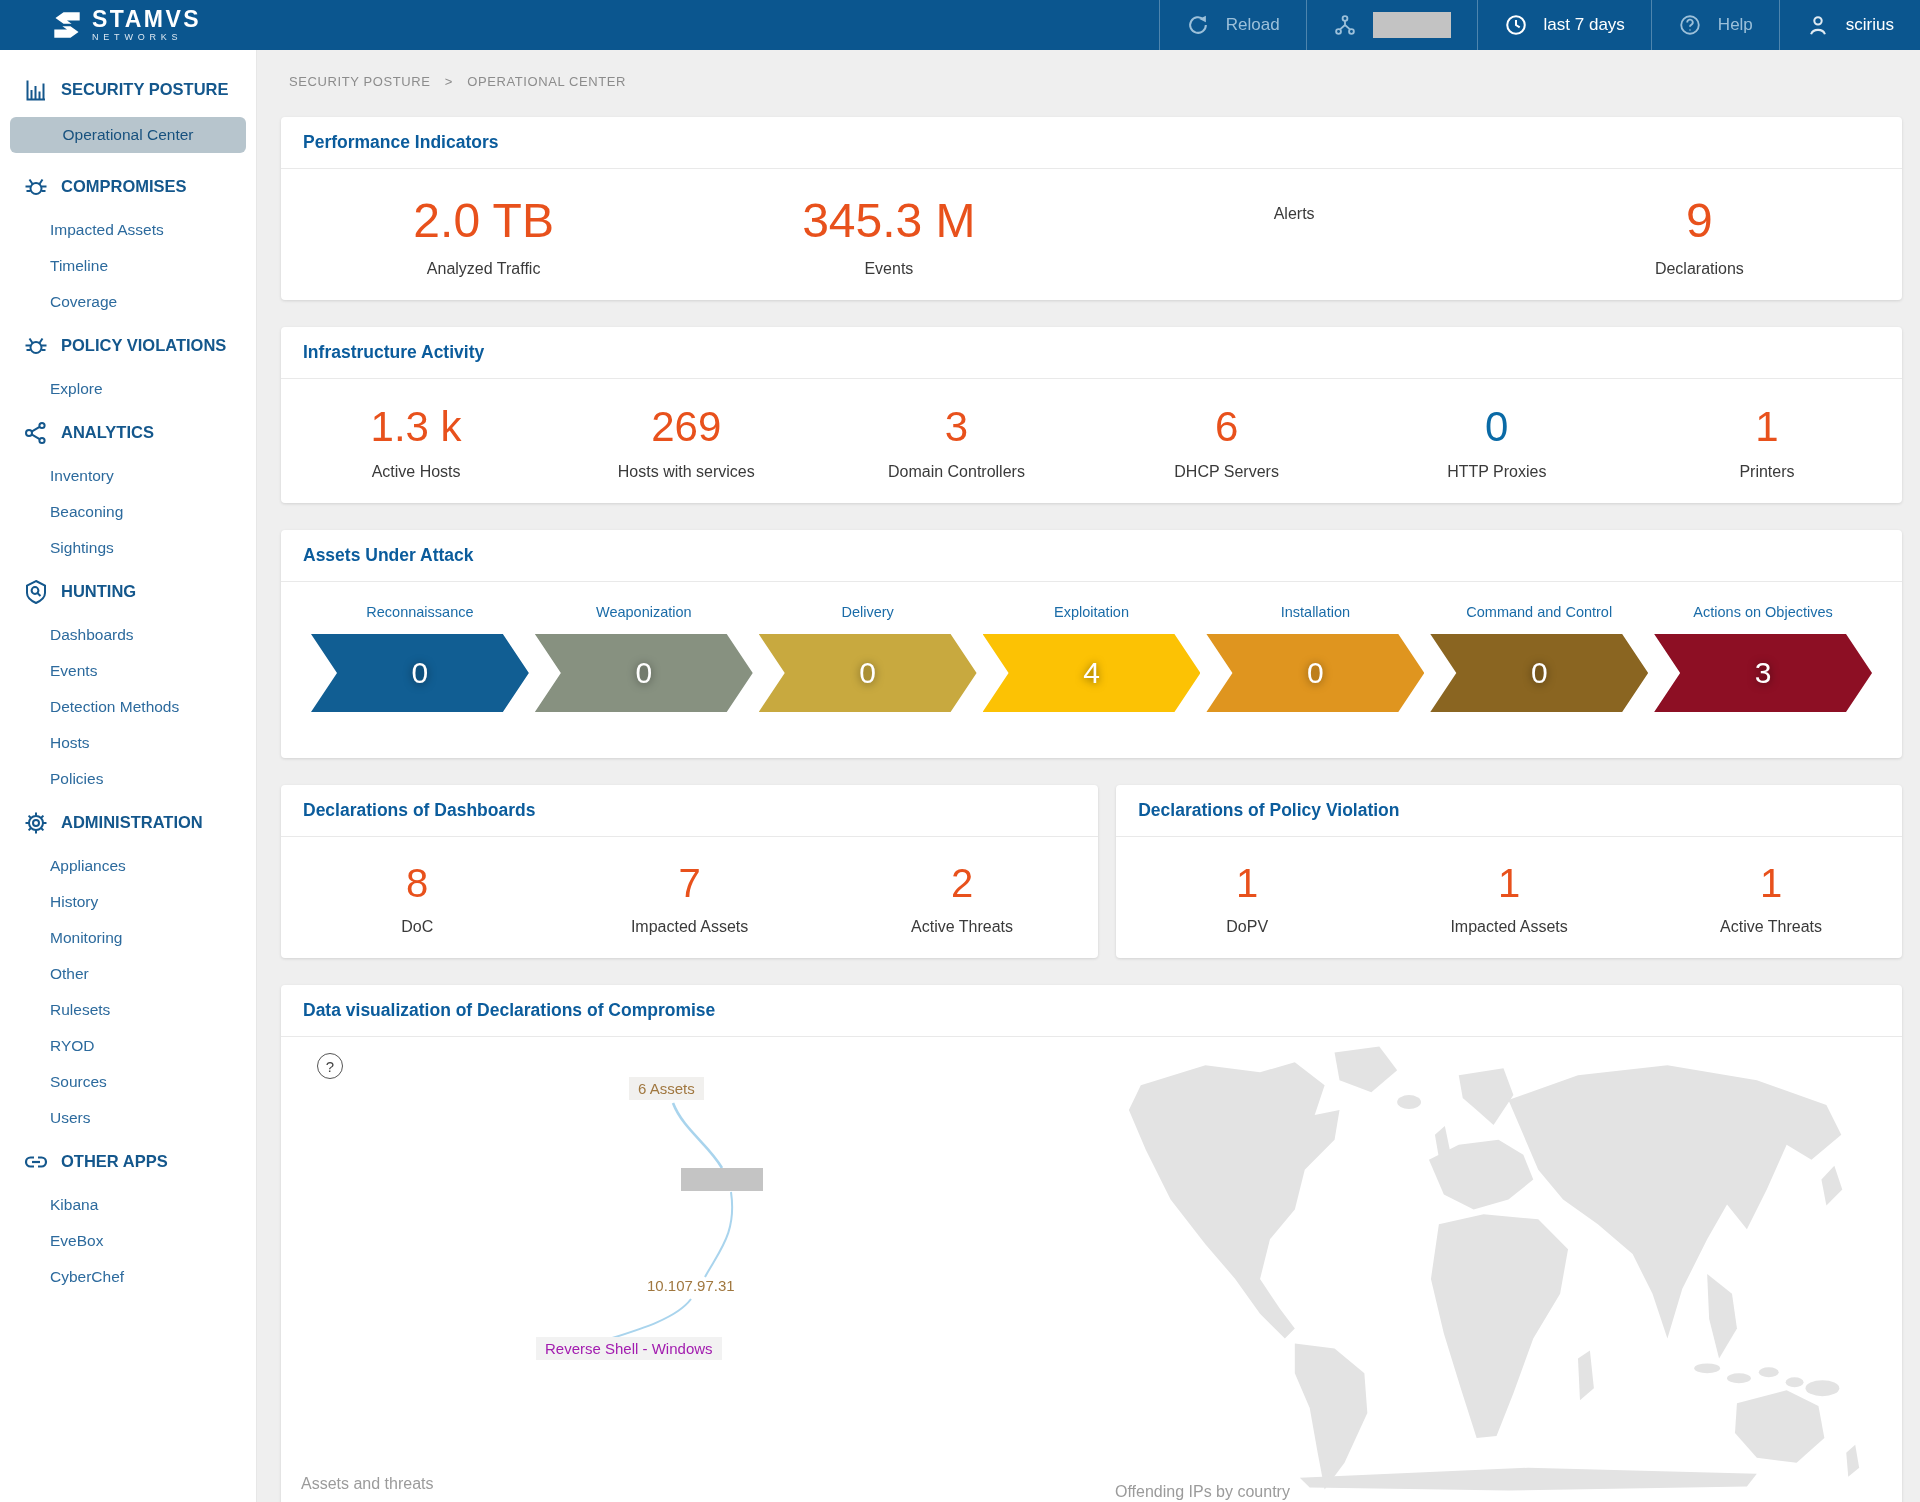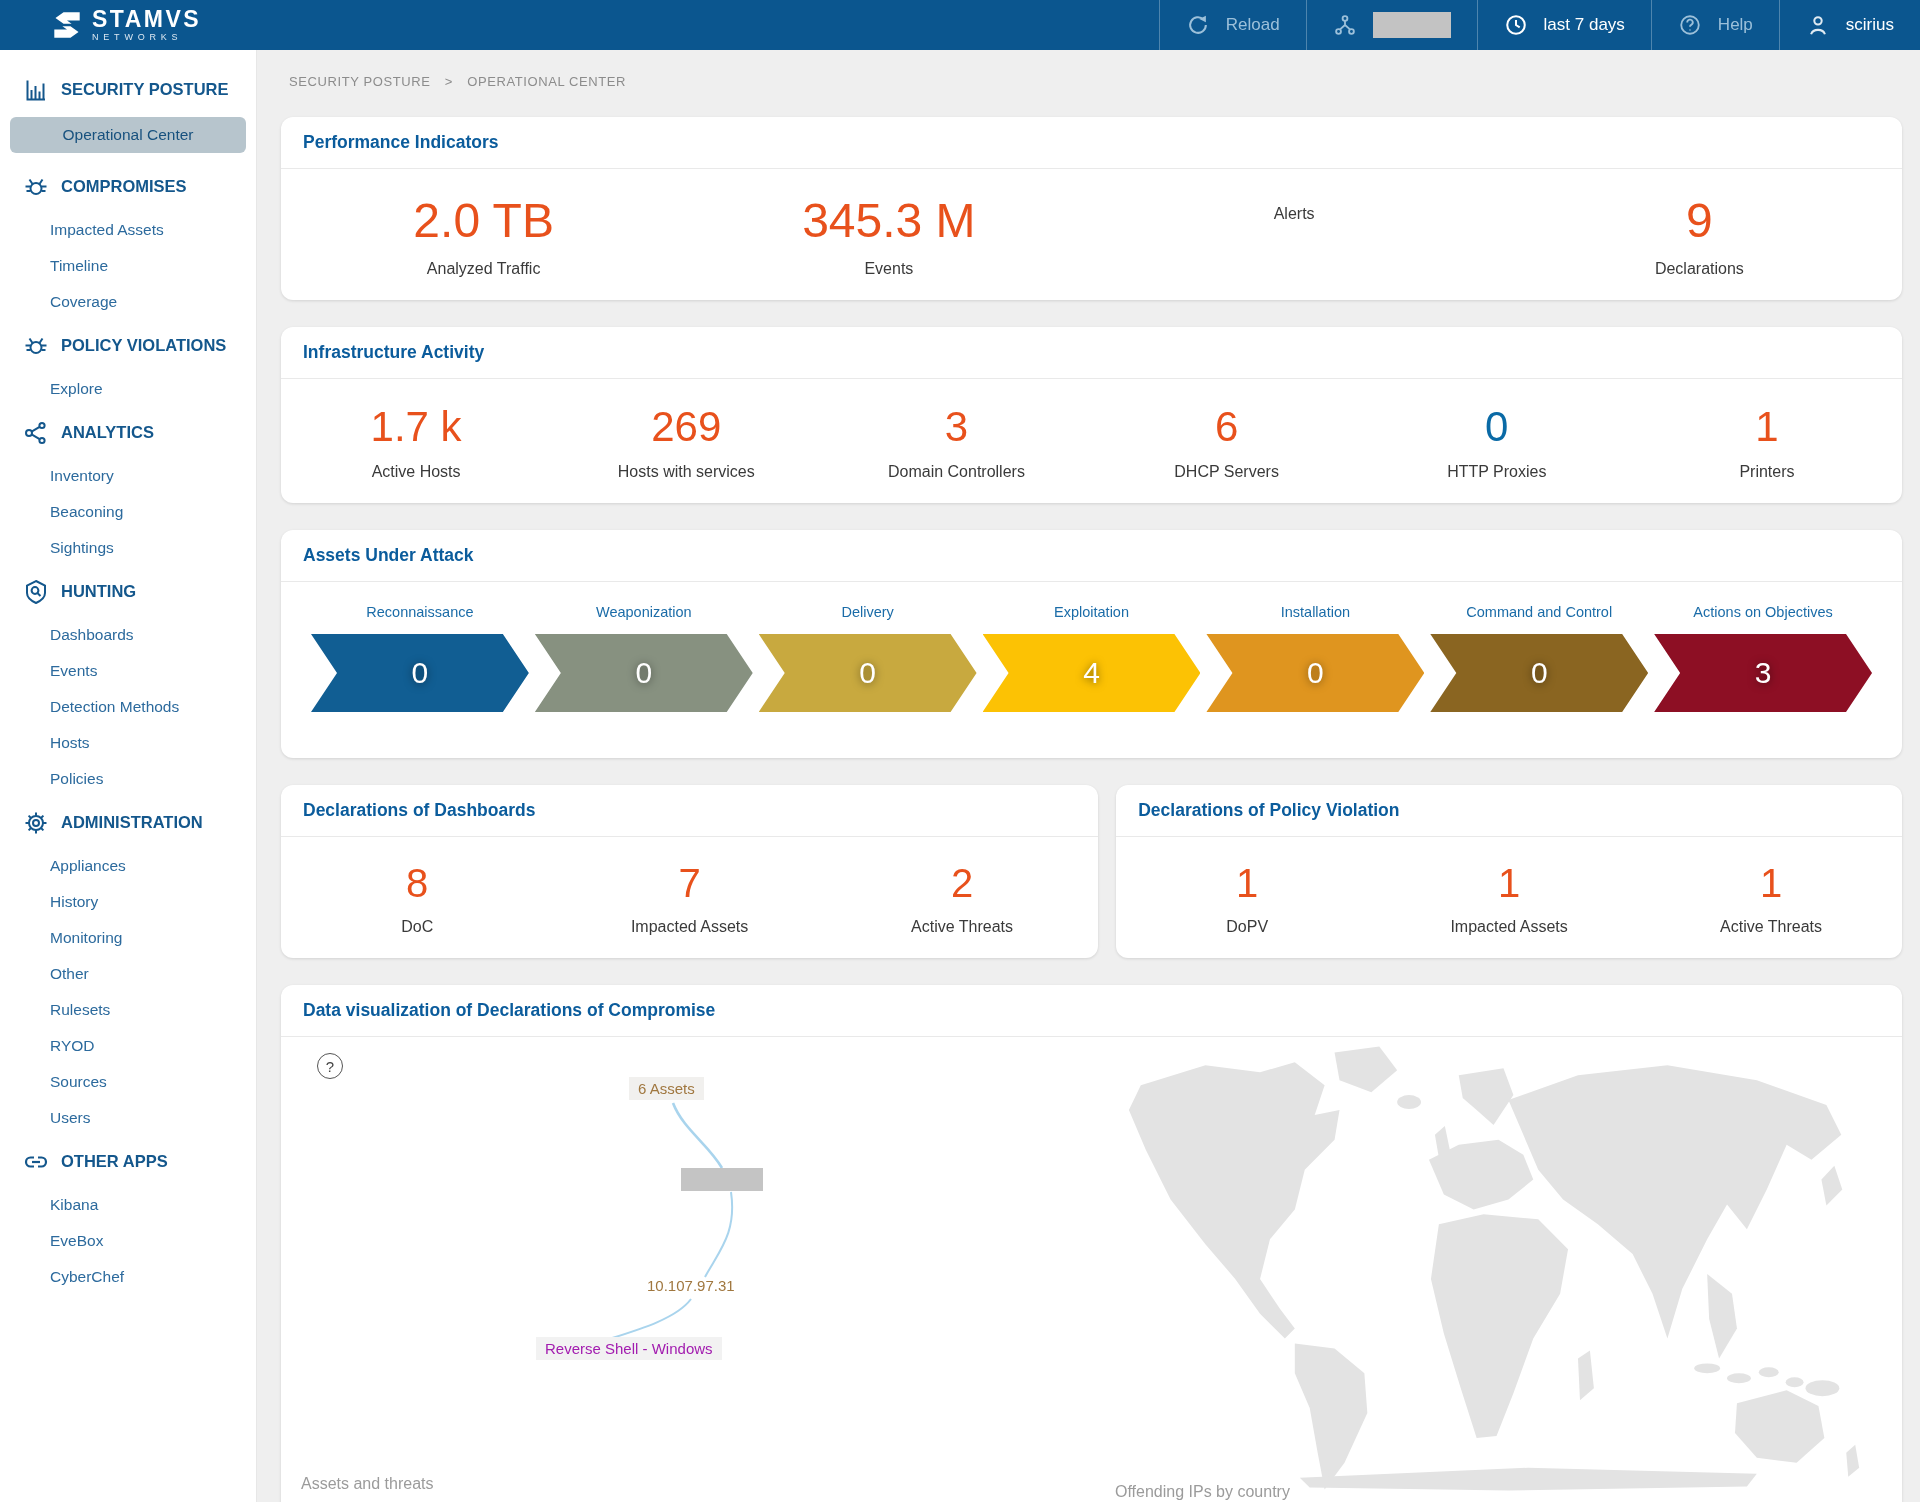--- a/index.html
+++ b/index.html
@@ -23,21 +23,21 @@
 
   
   .nav-section { display:flex; align-items:center; gap:12px; padding:12px 0 12px 22px; font-size:16.5px; font-weight:bold; color:#14578c; cursor:pointer; }
   .nav-icon { width:27px; height:27px; display:flex; align-items:center; justify-content:center; flex:none; }
   .nav-item { padding:9px 0 9px 50px; font-size:15.5px; color:#2c6a9d; cursor:pointer; }
   .nav-item.active { background:#b7c5cd; margin:2px 10px 8px 10px; border-radius:6px; padding:9px 0; text-align:center; color:#17517e; }
 
   
   .crumbs { font-size:13px; color:#8c8c8c; letter-spacing:.6px; margin:4px 0 28px 8px; }
   .crumbs span { margin-right:10px; }
-  .card { background:#fff; border-radius:12px; box-shadow:0 1px 3px rgba(0,0,0,.12); margin-bottom:27px; }
+  .card { background:#fff; border-radius:4px; box-shadow:0 1px 3px rgba(0,0,0,.12); margin-bottom:27px; }
   .card-title { padding:15px 22px; font-size:17.5px; font-weight:bold; color:#0b5c9c; border-bottom:1px solid #e9e9e9; }
   .stat-row { display:flex; padding:24px 0 22px; }
   .stat { flex:1; text-align:center; }
   .stat-value { font-size:48px; color:#e8511c; }
   .stat-value.md { font-size:42px; }
   .stat-value.sm { font-size:40px; }
   .stat-label { font-size:16px; color:#3a3a3a; margin-top:12px; }
 
   
   .chain-wrap { padding:22px 30px 46px; }
@@ -259,21 +259,21 @@
           <div class="stat-value">9</div>
           <div class="stat-label">Declarations</div>
         </div>
       </div>
     </div>
 
     <div class="card">
       <div class="card-title">Infrastructure Activity</div>
       <div class="stat-row">
         <div class="stat">
-          <div class="stat-value md" style="color: rgb(232, 81, 28);">1.7 k</div>
+          <div class="stat-value md" style="color: rgb(232, 81, 28);">1.3 k</div>
           <div class="stat-label">Active Hosts</div>
         </div>
         <div class="stat">
           <div class="stat-value md" style="color: rgb(232, 81, 28);">269</div>
           <div class="stat-label">Hosts with services</div>
         </div>
         <div class="stat">
           <div class="stat-value md" style="color: rgb(232, 81, 28);">3</div>
           <div class="stat-label">Domain Controllers</div>
         </div>

